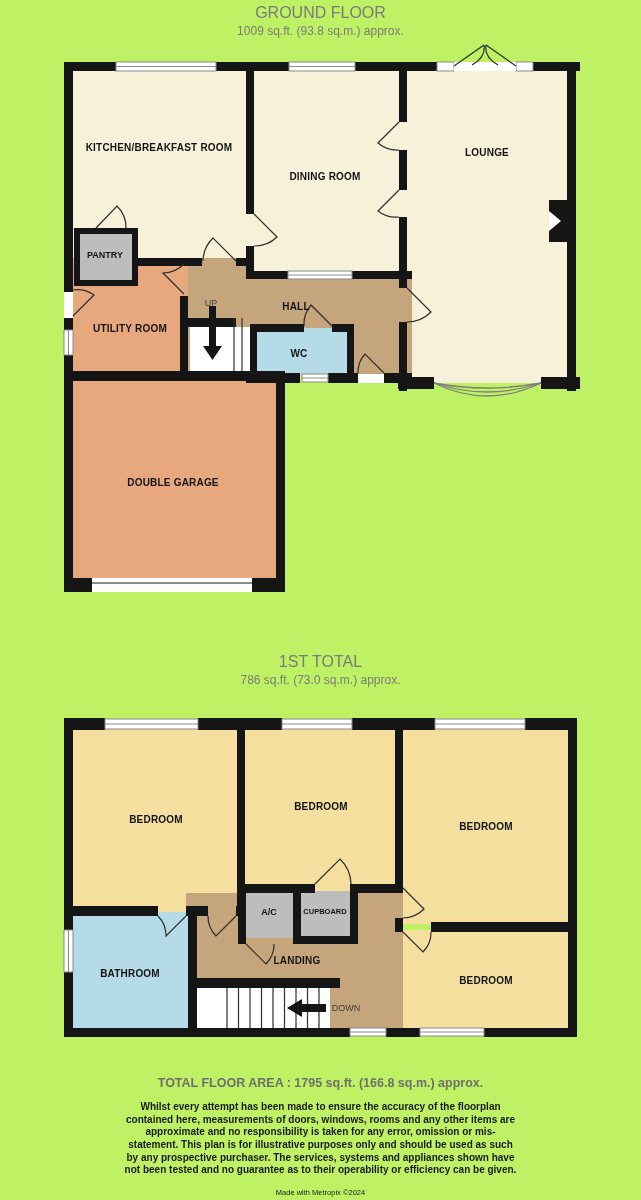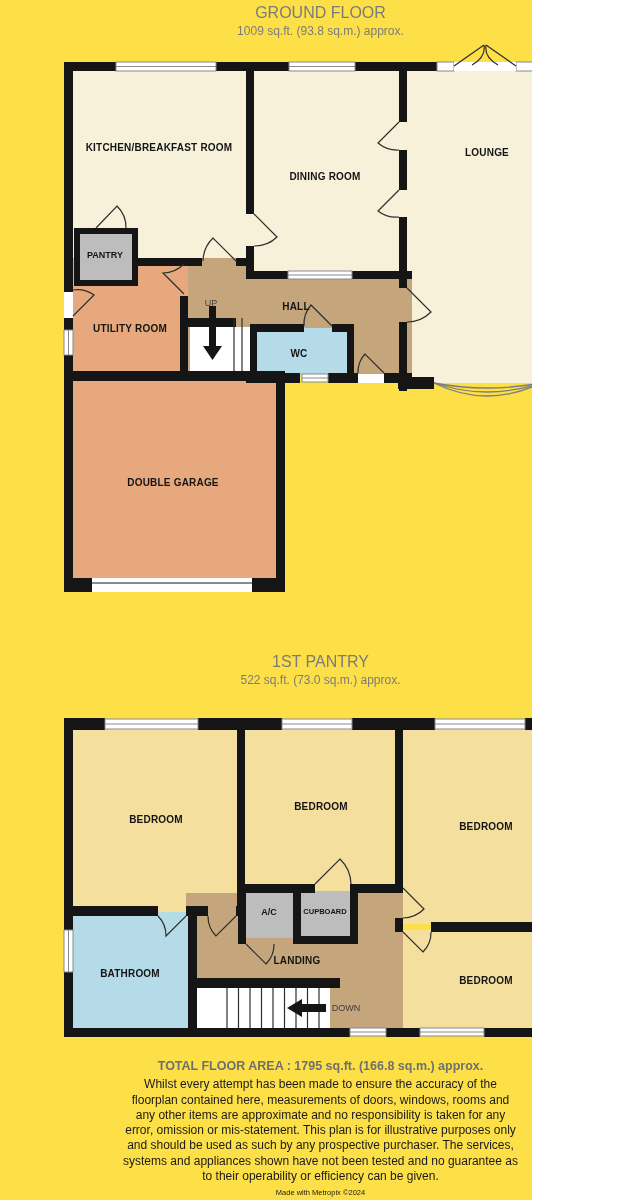--- a/index.html
+++ b/index.html
@@ -1,16 +1,16 @@
 <!DOCTYPE html>
 <html><head>
 <meta charset="utf-8">
 <style>
   html,body{margin:0;padding:0;background:#fff;}
-  #page{position:relative;width:532px;height:1200px;background:#fde047;overflow:hidden;
+  #page{position:relative;width:641px;height:1200px;background:#bef264;overflow:hidden;
         font-family:"Liberation Sans",sans-serif;}
   .floor-title{position:absolute;left:0;width:641px;text-align:center;color:#7b7b7b;
                font-size:16px;line-height:19px;}
   .floor-title .area{font-size:12px;}
   #plan-svg{position:absolute;left:0;top:0;}
   .wall{fill:#151515}
   .cream{fill:#F7F1DA}
   .yellow{fill:#F5DF9F}
   .orange{fill:#E8A87D}
   .tan{fill:#C5A67C}
@@ -23,36 +23,36 @@
   .tread{stroke:#2e2e2e;stroke-width:1.2}
   .bay{fill:none;stroke:#7d7d7d;stroke-width:1.3}
   .garline{stroke:#8a8a8a;stroke-width:2}
   text{text-anchor:middle;fill:#141414;}
   .room-label{font:bold 10px "Liberation Sans",sans-serif;letter-spacing:.2px;}
   .mid-label{font:bold 9px "Liberation Sans",sans-serif;}
   .small-label{font:bold 7.5px "Liberation Sans",sans-serif;}
   .dir-label{font:9px "Liberation Sans",sans-serif;fill:#3c3c3c;}
   #footer{position:absolute;left:0;bottom:0;width:641px;text-align:center;}
   #total-area{color:#6f6f6f;font-size:12.5px;margin:0 auto 4px auto;font-weight:bold;}
-  #disclaimer{width:396px;margin:4px auto;font-size:12px;line-height:1.27;color:#1a1a1a;}
+  #disclaimer{width:396px;margin:11px auto;font-size:10px;line-height:1.27;color:#1a1a1a;font-weight:bold;}
   #credit{font-size:7.5px;color:#1a1a1a;margin-top:1px;margin-bottom:3px;}
 </style>
 </head>
 <body>
 
 <div id="page">
 
   <div class="floor-title" style="top:3px;">
     <div>GROUND FLOOR</div>
     <div class="area">1009 sq.ft. (93.8 sq.m.) approx.</div>
   </div>
 
   <div class="floor-title" style="top:652px;">
-    <div>1ST PANTRY</div>
-    <div class="area">522 sq.ft. (73.0 sq.m.) approx.</div>
+    <div>1ST TOTAL</div>
+    <div class="area">786 sq.ft. (73.0 sq.m.) approx.</div>
   </div>
 
   <svg id="plan-svg" width="641" height="1200" viewBox="0 0 641 1200">
 
     <g>
 
       <rect class="cream" x="68" y="66" width="186" height="202"></rect>
       <rect class="cream" x="250" y="66" width="160" height="221"></rect>
       <rect class="cream" x="400" y="66" width="176" height="317"></rect>
       <path class="tan" d="M186,258 L254,258 L254,279 L412,279 L412,383 L350,383 L350,332 L248,332 L248,378 L186,378 Z"></path>

